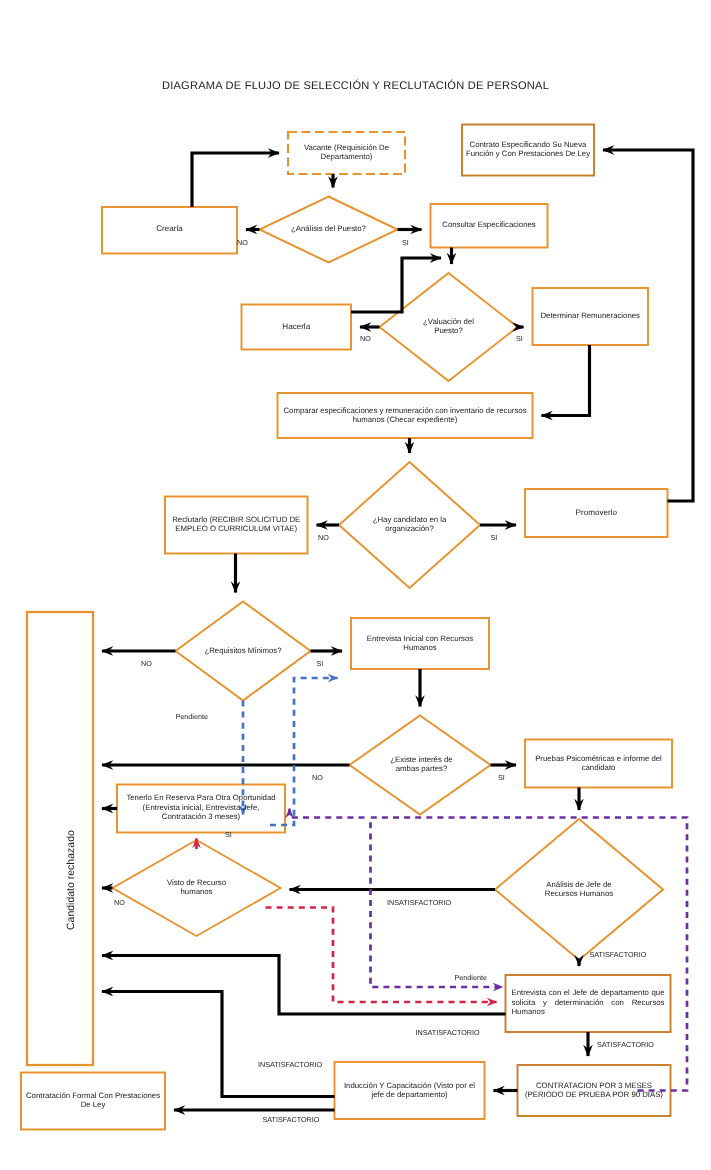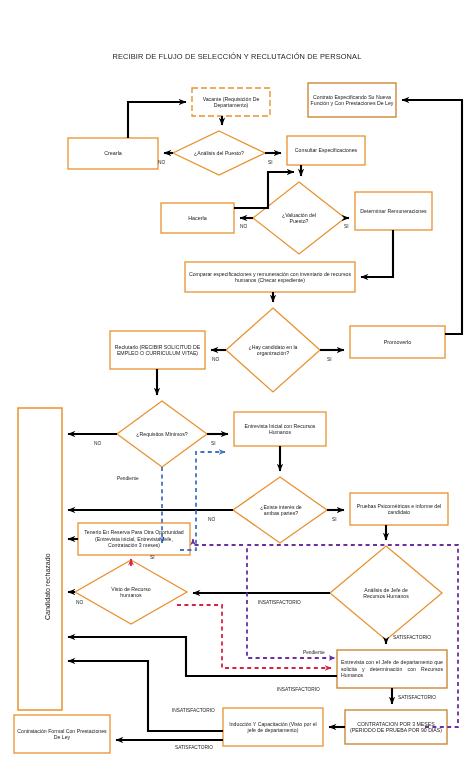--- a/index.html
+++ b/index.html
@@ -173,21 +173,21 @@
     <path d="M425,727 L458,727 L458,545 L247,545 L247,658 L335,658" stroke="#6B2FA0" stroke-width="1.8" stroke-dasharray="4 3.4" marker-end="url(#arrPur)"></path>
     <path d="M243,545 L193,545 L193,539" stroke="#6B2FA0" stroke-width="1.8" stroke-dasharray="4 3.4" marker-end="url(#arrPur)"></path>
 
     <path d="M177,605 L222,605 L222,668 L331,668" stroke="#D62246" stroke-width="1.8" stroke-dasharray="4 3.4" marker-end="url(#arrRed)"></path>
 
     <path d="M131,560 L131,559" stroke="#D62246" stroke-width="1.8" stroke-dasharray="4 3.4"></path>
     <path d="M131,566 L131,559" stroke="#D62246" stroke-width="1.8" stroke-dasharray="4 3" marker-end="url(#arrRed)"></path>
   </g>
 </svg>
 
-<div class="title">RECIBIR DE FLUJO DE SELECCIÓN Y RECLUTACIÓN DE PERSONAL</div>
+<div class="title">DIAGRAMA DE FLUJO DE SELECCIÓN Y RECLUTACIÓN DE PERSONAL</div>
 
 <div class="node" style="left:192px;top:88px;width:78px;height:28px;font-size:5.2px;">
   <span>Vacante (Requisición De Departamento)</span>
 </div>
 <div class="node" style="left:308px;top:83px;width:88px;height:34px;font-size:5.2px;">
   <span>Contrato Especificando Su Nueva Función y Con Prestaciones De Ley</span>
 </div>
 <div class="node" style="left:68px;top:138px;width:90px;height:31px;font-size:5.4px;">
   <span>Crearla</span>
 </div>

